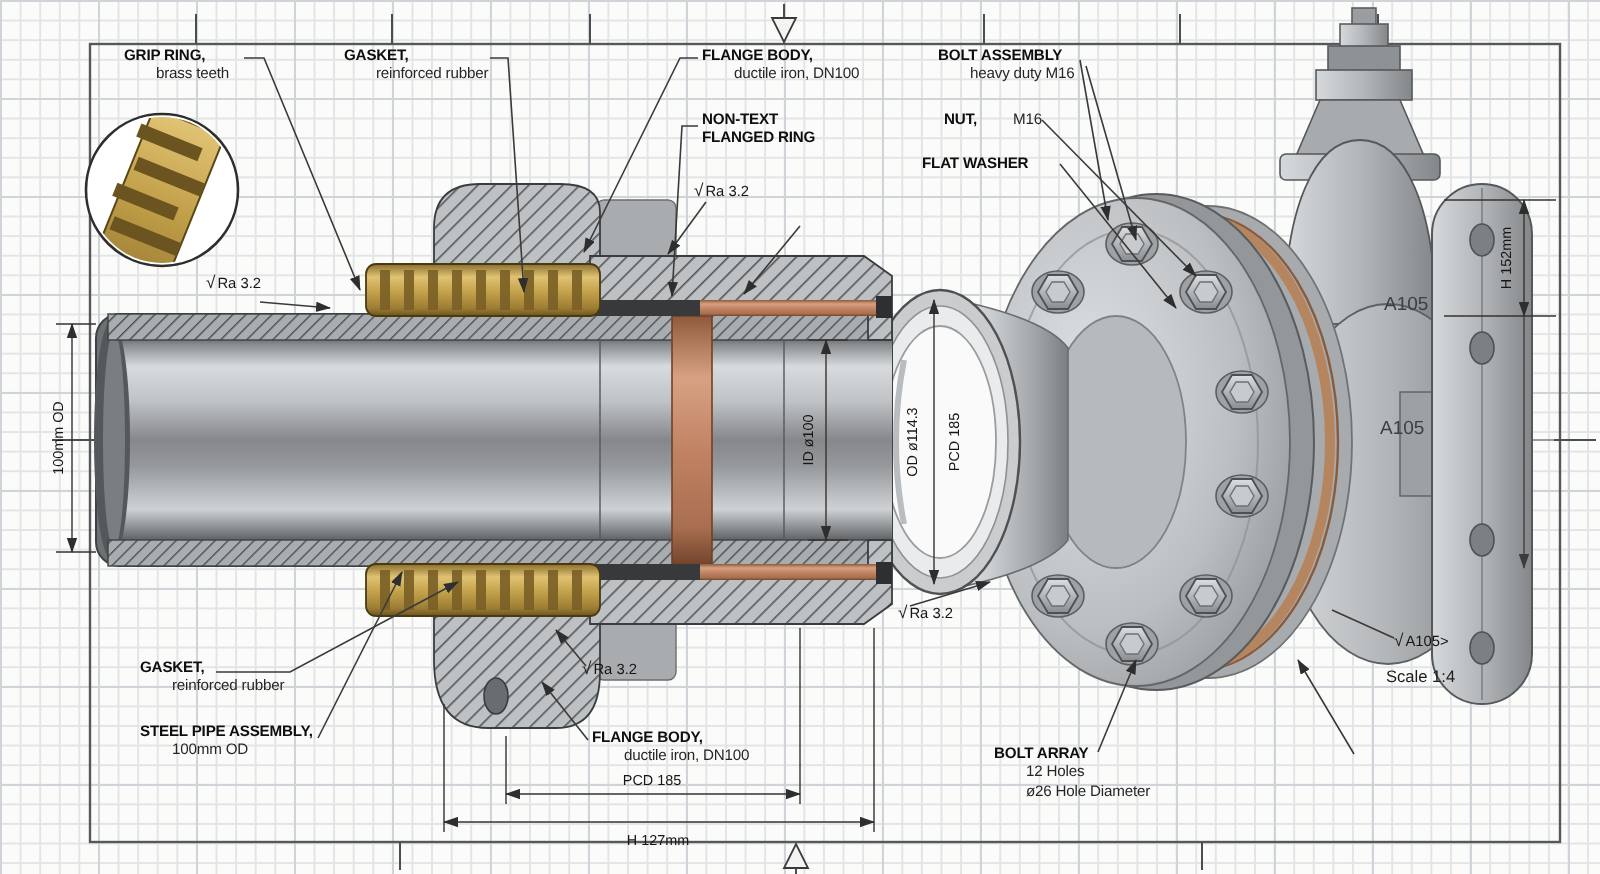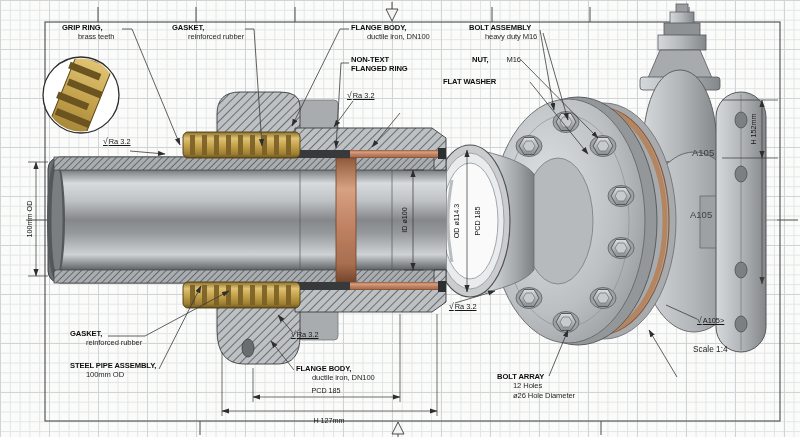--- a/index.html
+++ b/index.html
@@ -10,21 +10,21 @@
       linear-gradient(90deg,#cfd4d9 1px, transparent 1px),
       linear-gradient(#e2e5e8 1px, transparent 1px),
       linear-gradient(90deg,#e2e5e8 1px, transparent 1px);
     background-size:49px 49px,49px 49px,9.8px 9.8px,9.8px 9.8px;
     font-family:"Liberation Sans",sans-serif;}
   svg{position:absolute;left:0;top:0;}
   .callout{position:absolute;font:700 7.6px/9.4px "Liberation Sans",sans-serif;color:#0e0e0e;white-space:nowrap;letter-spacing:-0.1px;}
   .callout .sub{font-weight:400;color:#262626;padding-left:16px;}
   .dimh{position:absolute;font:400 7.2px "Liberation Sans",sans-serif;color:#161616;transform:translate(-50%,-50%);white-space:nowrap;}
   .dimv{position:absolute;font:400 7.2px "Liberation Sans",sans-serif;color:#161616;transform:translate(-50%,-50%) rotate(-90deg);white-space:nowrap;}
-  .ra{position:absolute;font:400 7.4px "Liberation Sans",sans-serif;color:#161616;white-space:nowrap;text-decoration:underline;}
+  .ra{position:absolute;font:400 7.4px "Liberation Sans",sans-serif;color:#161616;white-space:nowrap;}
   .chk{font-size:8.6px;margin-right:1px;color:#222;}
   .mat{position:absolute;font:400 9.5px "Liberation Sans",sans-serif;color:#3c4043;white-space:nowrap;}
   .note{position:absolute;font:400 8.3px "Liberation Sans",sans-serif;color:#1c1c1c;white-space:nowrap;}
 </style>
 </head>
 <body>
 
 <div id="canvas">
 
 <svg width="800" height="437" viewBox="0 0 800 437">
@@ -310,21 +310,21 @@
   <div>BOLT ASSEMBLY</div>
   <div class="sub">heavy duty M16</div>
 </div>
 <div class="callout" style="left:351px;top:55px">
   <div>NON-TEXT</div>
   <div>FLANGED RING</div>
 </div>
 <div class="callout" style="left:472px;top:55px">
   <span>NUT,</span><span class="sub"> M16</span>
 </div>
-<div class="callout" style="left:443px;top:77px">
+<div class="callout" style="left:461px;top:77px">
   <div>FLAT WASHER</div>
 </div>
 <div class="callout" style="left:70px;top:329px">
   <div>GASKET,</div>
   <div class="sub">reinforced rubber</div>
 </div>
 <div class="callout" style="left:70px;top:361px">
   <div>STEEL PIPE ASSEMBLY,</div>
   <div class="sub">100mm OD</div>
 </div>
@@ -336,21 +336,21 @@
   <div>BOLT ARRAY</div>
   <div class="sub">12 Holes</div>
   <div class="sub">ø26 Hole Diameter</div>
 </div>
 
 <div class="ra" style="left:347px;top:90px"><span class="chk">√</span><span>Ra 3.2</span></div>
 <div class="ra" style="left:103px;top:136px"><span class="chk">√</span><span>Ra 3.2</span></div>
 <div class="ra" style="left:291px;top:329px"><span class="chk">√</span><span>Ra 3.2</span></div>
 <div class="ra" style="left:449px;top:301px"><span class="chk">√</span><span>Ra 3.2</span></div>
 <div class="ra" style="left:697px;top:315px"><span class="chk">√</span><span>A105&gt;</span></div>
-<div class="note" style="left:693px;top:344px">Scale 1:4</div>
+<div class="note" style="left:693px;top:333px">Scale 1:4</div>
 
 <div class="mat" style="left:692px;top:147px">A105</div>
 <div class="mat" style="left:690px;top:209px">A105</div>
 
 <div class="dimv" style="left:29px;top:219px">100mm OD</div>
 <div class="dimv" style="left:404px;top:220px">ID ø100</div>
 <div class="dimv" style="left:456px;top:221px">OD ø114.3</div>
 <div class="dimv" style="left:477px;top:221px">PCD 185</div>
 <div class="dimv" style="left:753px;top:129px">H 152mm</div>
 <div class="dimh" style="left:326px;top:390px">PCD 185</div>

